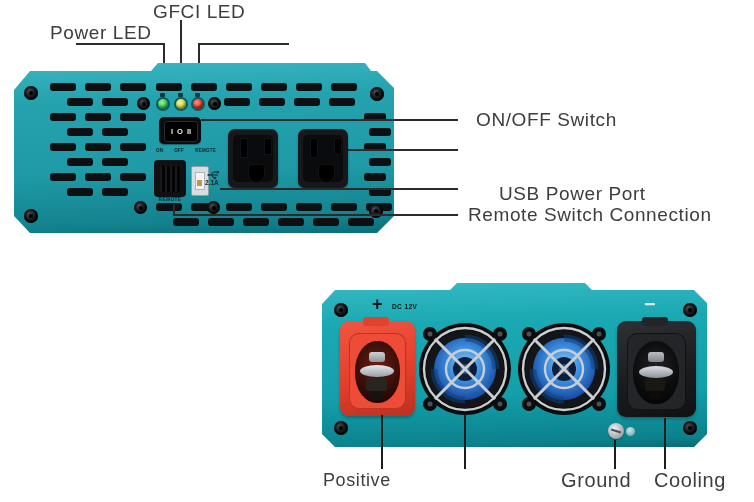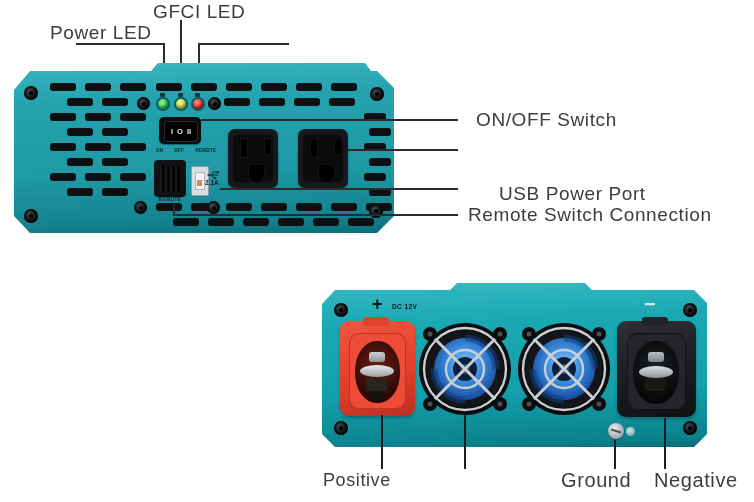--- a/index.html
+++ b/index.html
@@ -335,15 +335,15 @@
     </div>
   <div class="gdot"></div>
 
   <div class="vl" style="left:381px;top:415px;height:54px;background:#1d1d1d;"></div>
   <div class="vl" style="left:464px;top:414px;height:55px;background:#1d1d1d;"></div>
   <div class="vl" style="left:614px;top:440px;height:29px;background:#1d1d1d;"></div>
   <div class="vl" style="left:664px;top:418px;height:51px;background:#1d1d1d;"></div>
 
   <div class="callout" style="left:323px;top:470px;font-size:18px;">Positive</div>
   <div class="callout" style="left:561px;top:470px;font-size:20px;">Ground</div>
-  <div class="callout" style="left:654px;top:470px;font-size:20px;">Negative</div>
+  <div class="callout" style="left:654px;top:470px;font-size:20px;">Cooling</div>
 
 </div>
 
 </body></html>

